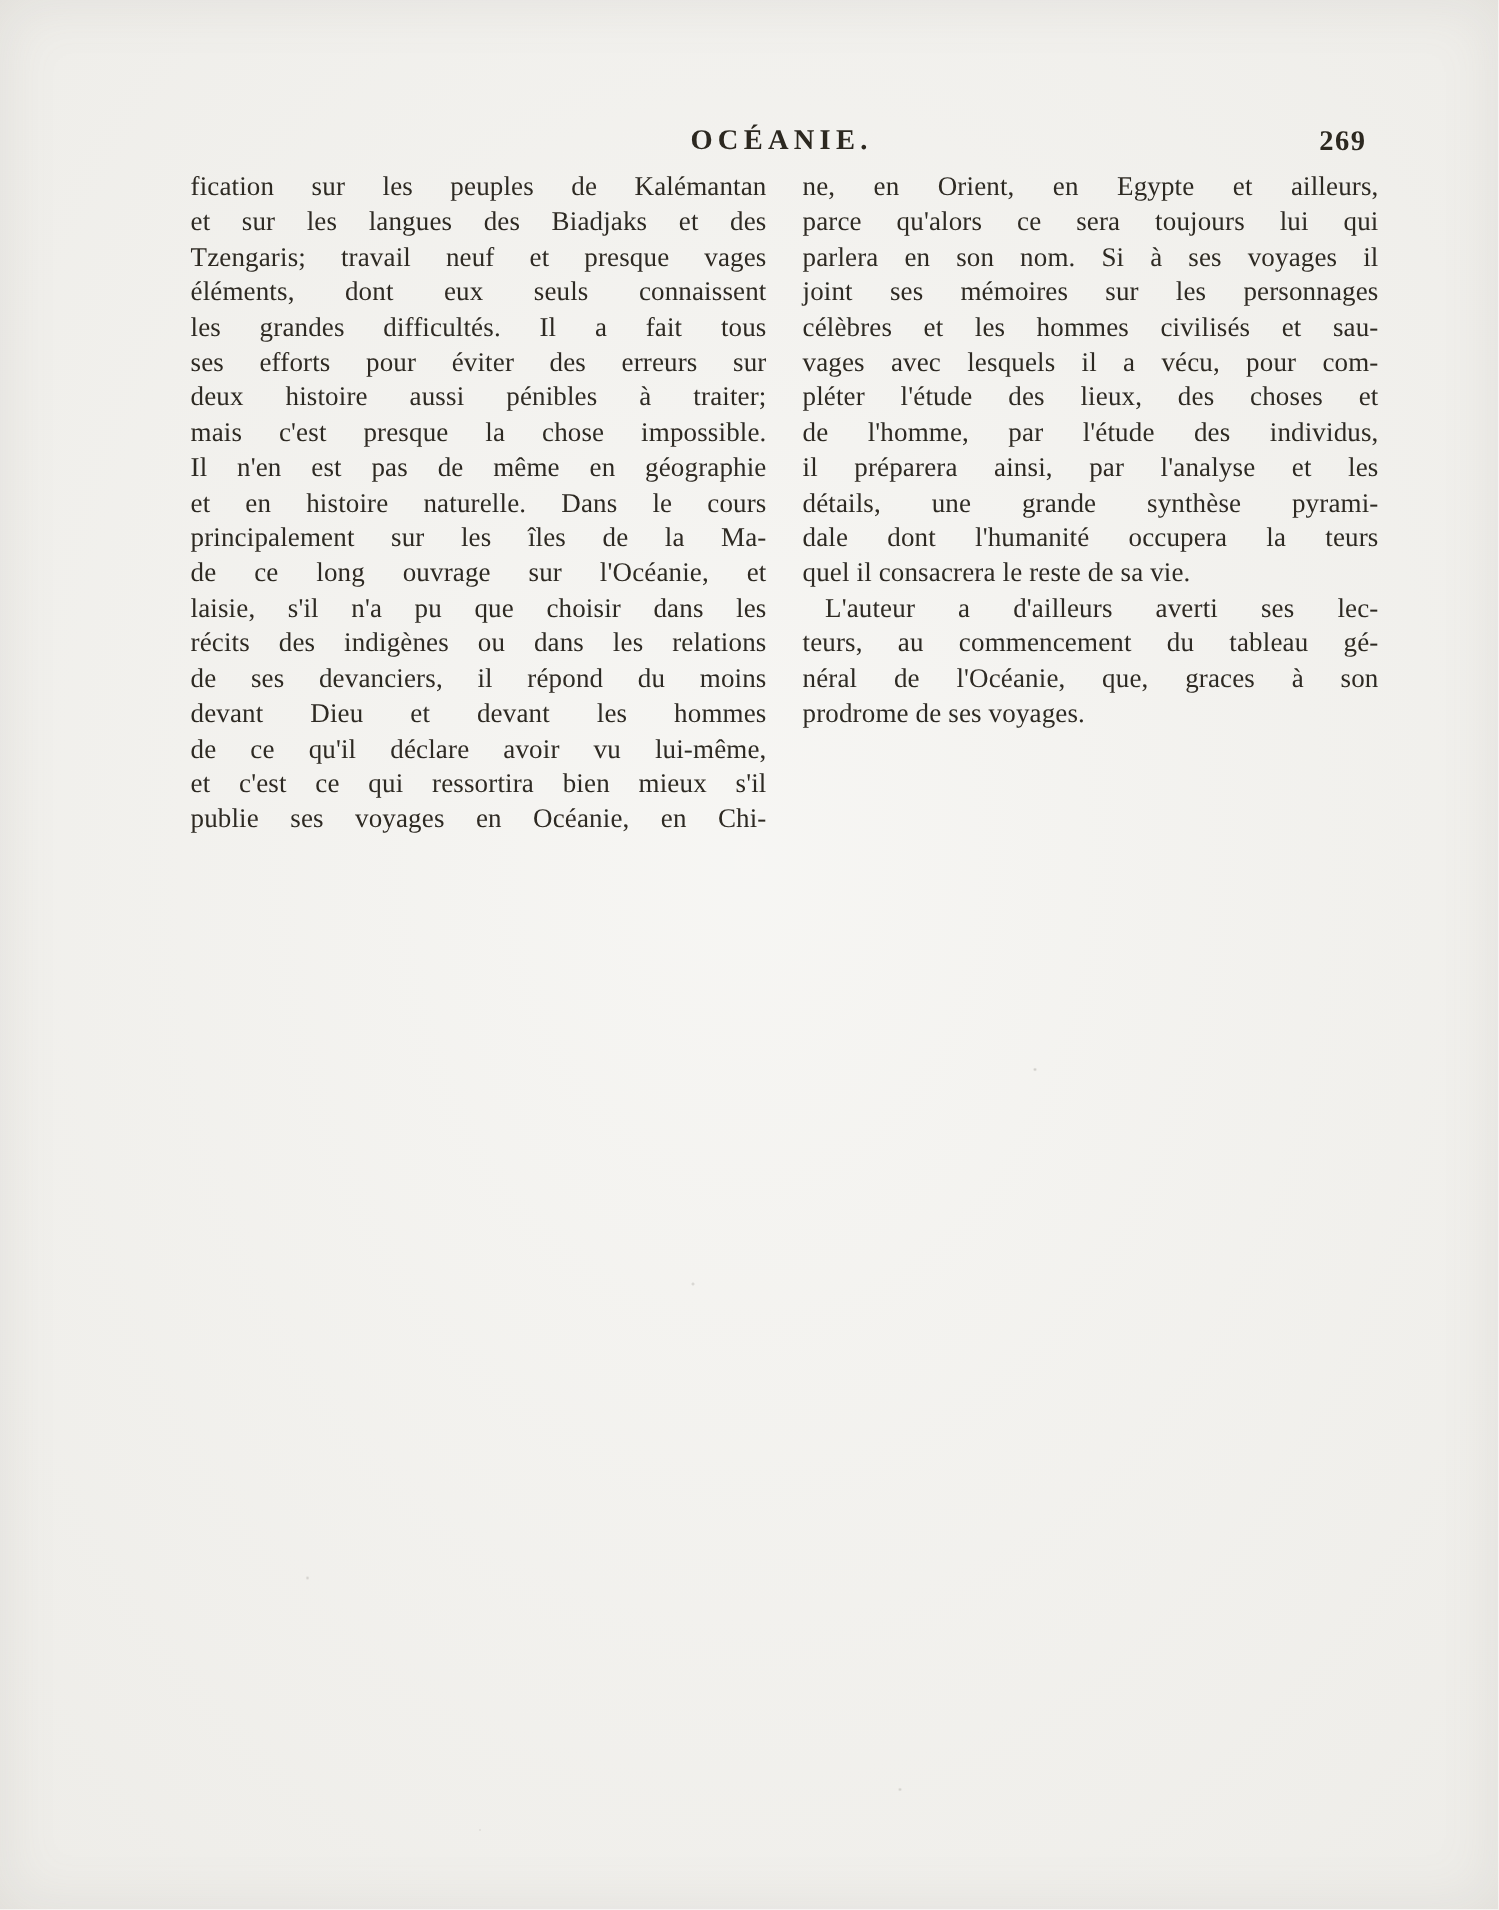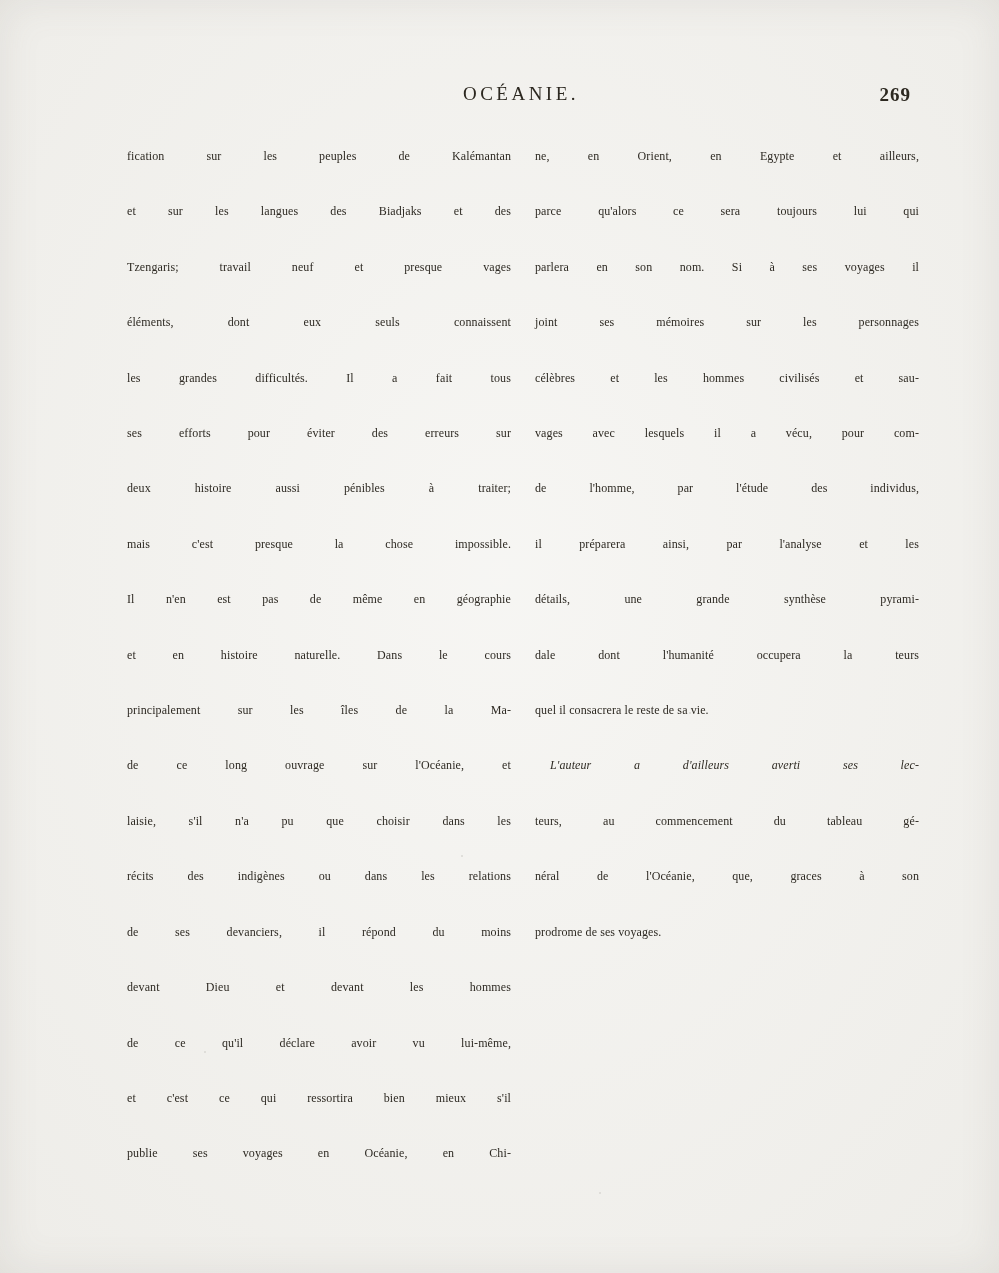--- a/index.html
+++ b/index.html
@@ -31,21 +31,21 @@
     left: 127px;
     width: 788px;
     height: 26px;
   }
   .header-title {
     position: absolute;
     left: 0;
     right: 0;
     text-align: center;
     font-size: 19px;
-    font-weight: normal;
+    font-weight: bold;
     letter-spacing: 3.5px;
     color: #2c2820;
   }
   .page-number {
     position: absolute;
     right: 4px;
     top: 1px;
     font-size: 19px;
     font-weight: bold;
     letter-spacing: 1px;
@@ -58,34 +58,32 @@
     display: flex;
     gap: 24px;
   }
   .column {
     width: 384px;
   }
   .paragraph {
     margin: 0;
   }
   .line {
-    font-size: 12px;
+    font-size: 18px;
     line-height: 23.4px;
     text-align: justify;
     text-align-last: justify;
     white-space: normal;
     letter-spacing: 0.1px;
-    margin-top: 32px;
   }
   .line.last {
     text-align-last: left;
   }
   .line.first-indent {
     text-indent: 15px;
-    font-style: italic;
   }
 </style>
 </head>
 <body>
 
 <div class="page">
   <div class="header">
     <div class="header-title">OCÉANIE.</div>
     <div class="page-number">269</div>
   </div>
@@ -114,20 +112,21 @@
         </div>
       </div>
     <div class="column">
         <div class="paragraph">
           <div class="line">ne, en Orient, en Egypte et ailleurs,</div>
           <div class="line">parce qu'alors ce sera toujours lui qui</div>
           <div class="line">parlera en son nom. Si à ses voyages il</div>
           <div class="line">joint ses mémoires sur les personnages</div>
           <div class="line">célèbres et les hommes civilisés et sau-</div>
           <div class="line">vages avec lesquels il a vécu, pour com-</div>
+          <div class="line">pléter l'étude des lieux, des choses et</div>
           <div class="line">de l'homme, par l'étude des individus,</div>
           <div class="line">il préparera ainsi, par l'analyse et les</div>
           <div class="line">détails, une grande synthèse pyrami-</div>
           <div class="line">dale dont l'humanité occupera la teurs</div>
           <div class="line last">quel il consacrera le reste de sa vie.</div>
         </div>
         <div class="paragraph">
           <div class="line first-indent">L'auteur a d'ailleurs averti ses lec-</div>
           <div class="line">teurs, au commencement du tableau gé-</div>
           <div class="line">néral de l'Océanie, que, graces à son</div>

